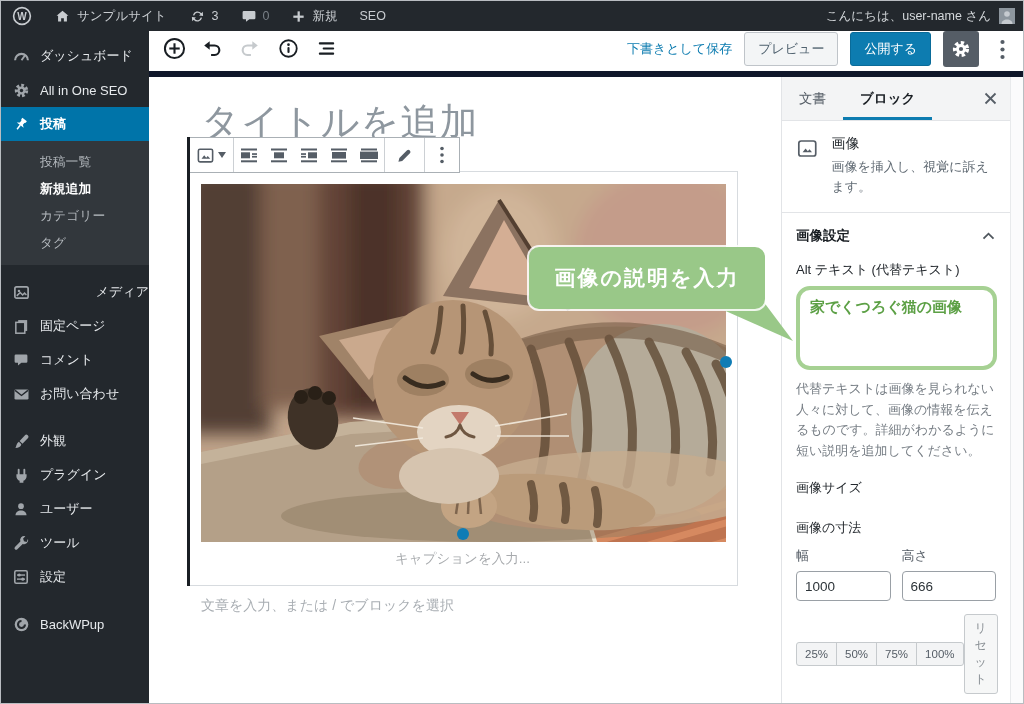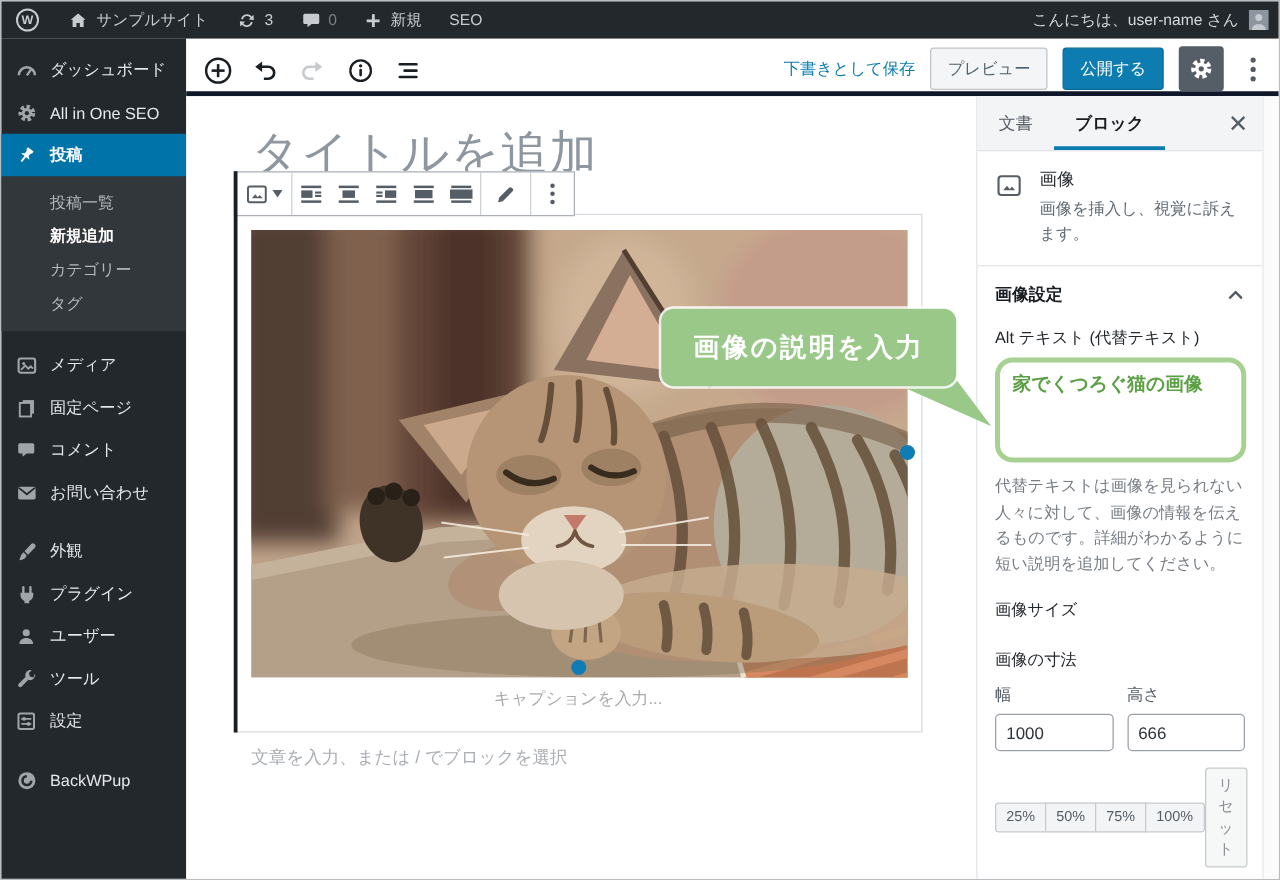--- a/index.html
+++ b/index.html
@@ -17,25 +17,25 @@
 
   
   #sidebar{position:absolute;left:0;top:30px;width:148px;height:674px;background:#23282d;color:#e6e9ec;font-size:13px;}
   .menu-item{display:flex;align-items:center;height:34px;padding-left:10px;position:relative;cursor:pointer;}
   .menu-item .mi-icon{width:20px;display:flex;justify-content:center;margin-right:9px;}
   .menu-item.active{background:#0074a9;color:#fff;font-weight:bold;}
   .menu-item.active::after{content:"";position:absolute;right:-8px;top:50%;margin-top:-8px;border:8px solid transparent;border-left-color:#0074a9;}
   .submenu{background:#32373c;padding:7px 0 9px;}
   .submenu-item{display:block;height:27px;line-height:27px;padding-left:39px;color:#b4b9be;font-size:12.8px;cursor:pointer;}
   .submenu-item.current{color:#fff;font-weight:bold;}
-  .gap-sm{margin-top:10px;}
+  .gap-sm{margin-top:10px;justify-content:space-between;}
   .gap-md{margin-top:13px;}
 
   
-  #editor-header{position:absolute;left:148px;top:30px;width:874px;height:46px;background:#fff;border-bottom:4px solid #0f172a;display:flex;align-items:flex-end;}
+  #editor-header{position:absolute;left:148px;top:30px;width:874px;height:46px;background:#fff;border-bottom:6px solid #0f172a;display:flex;align-items:flex-start;}
   .eh-left{display:flex;align-items:center;gap:4px;padding-left:8px;}
   .eh-btn{width:34px;height:34px;display:flex;align-items:center;justify-content:center;border-radius:3px;cursor:pointer;}
   .eh-right{margin-left:auto;display:flex;align-items:center;gap:12px;padding-right:10px;}
   .link-save{color:#0d7cb0;font-size:13px;cursor:pointer;}
   .btn-preview{background:#f3f5f6;border:1px solid #bfc4c9;border-radius:3px;color:#50626f;font-size:13px;padding:7px 13px;cursor:pointer;}
   .btn-publish{background:#0d7cb0;border:1px solid #0a6b99;border-radius:3px;color:#fff;font-size:13px;padding:7px 13px;cursor:pointer;}
   .btn-gear{width:36px;height:36px;background:#555d66;border-radius:3px;display:flex;align-items:center;justify-content:center;cursor:pointer;}
 
   
   #canvas{position:absolute;left:148px;top:76px;width:632px;height:628px;background:#fff;padding-left:40px;}

